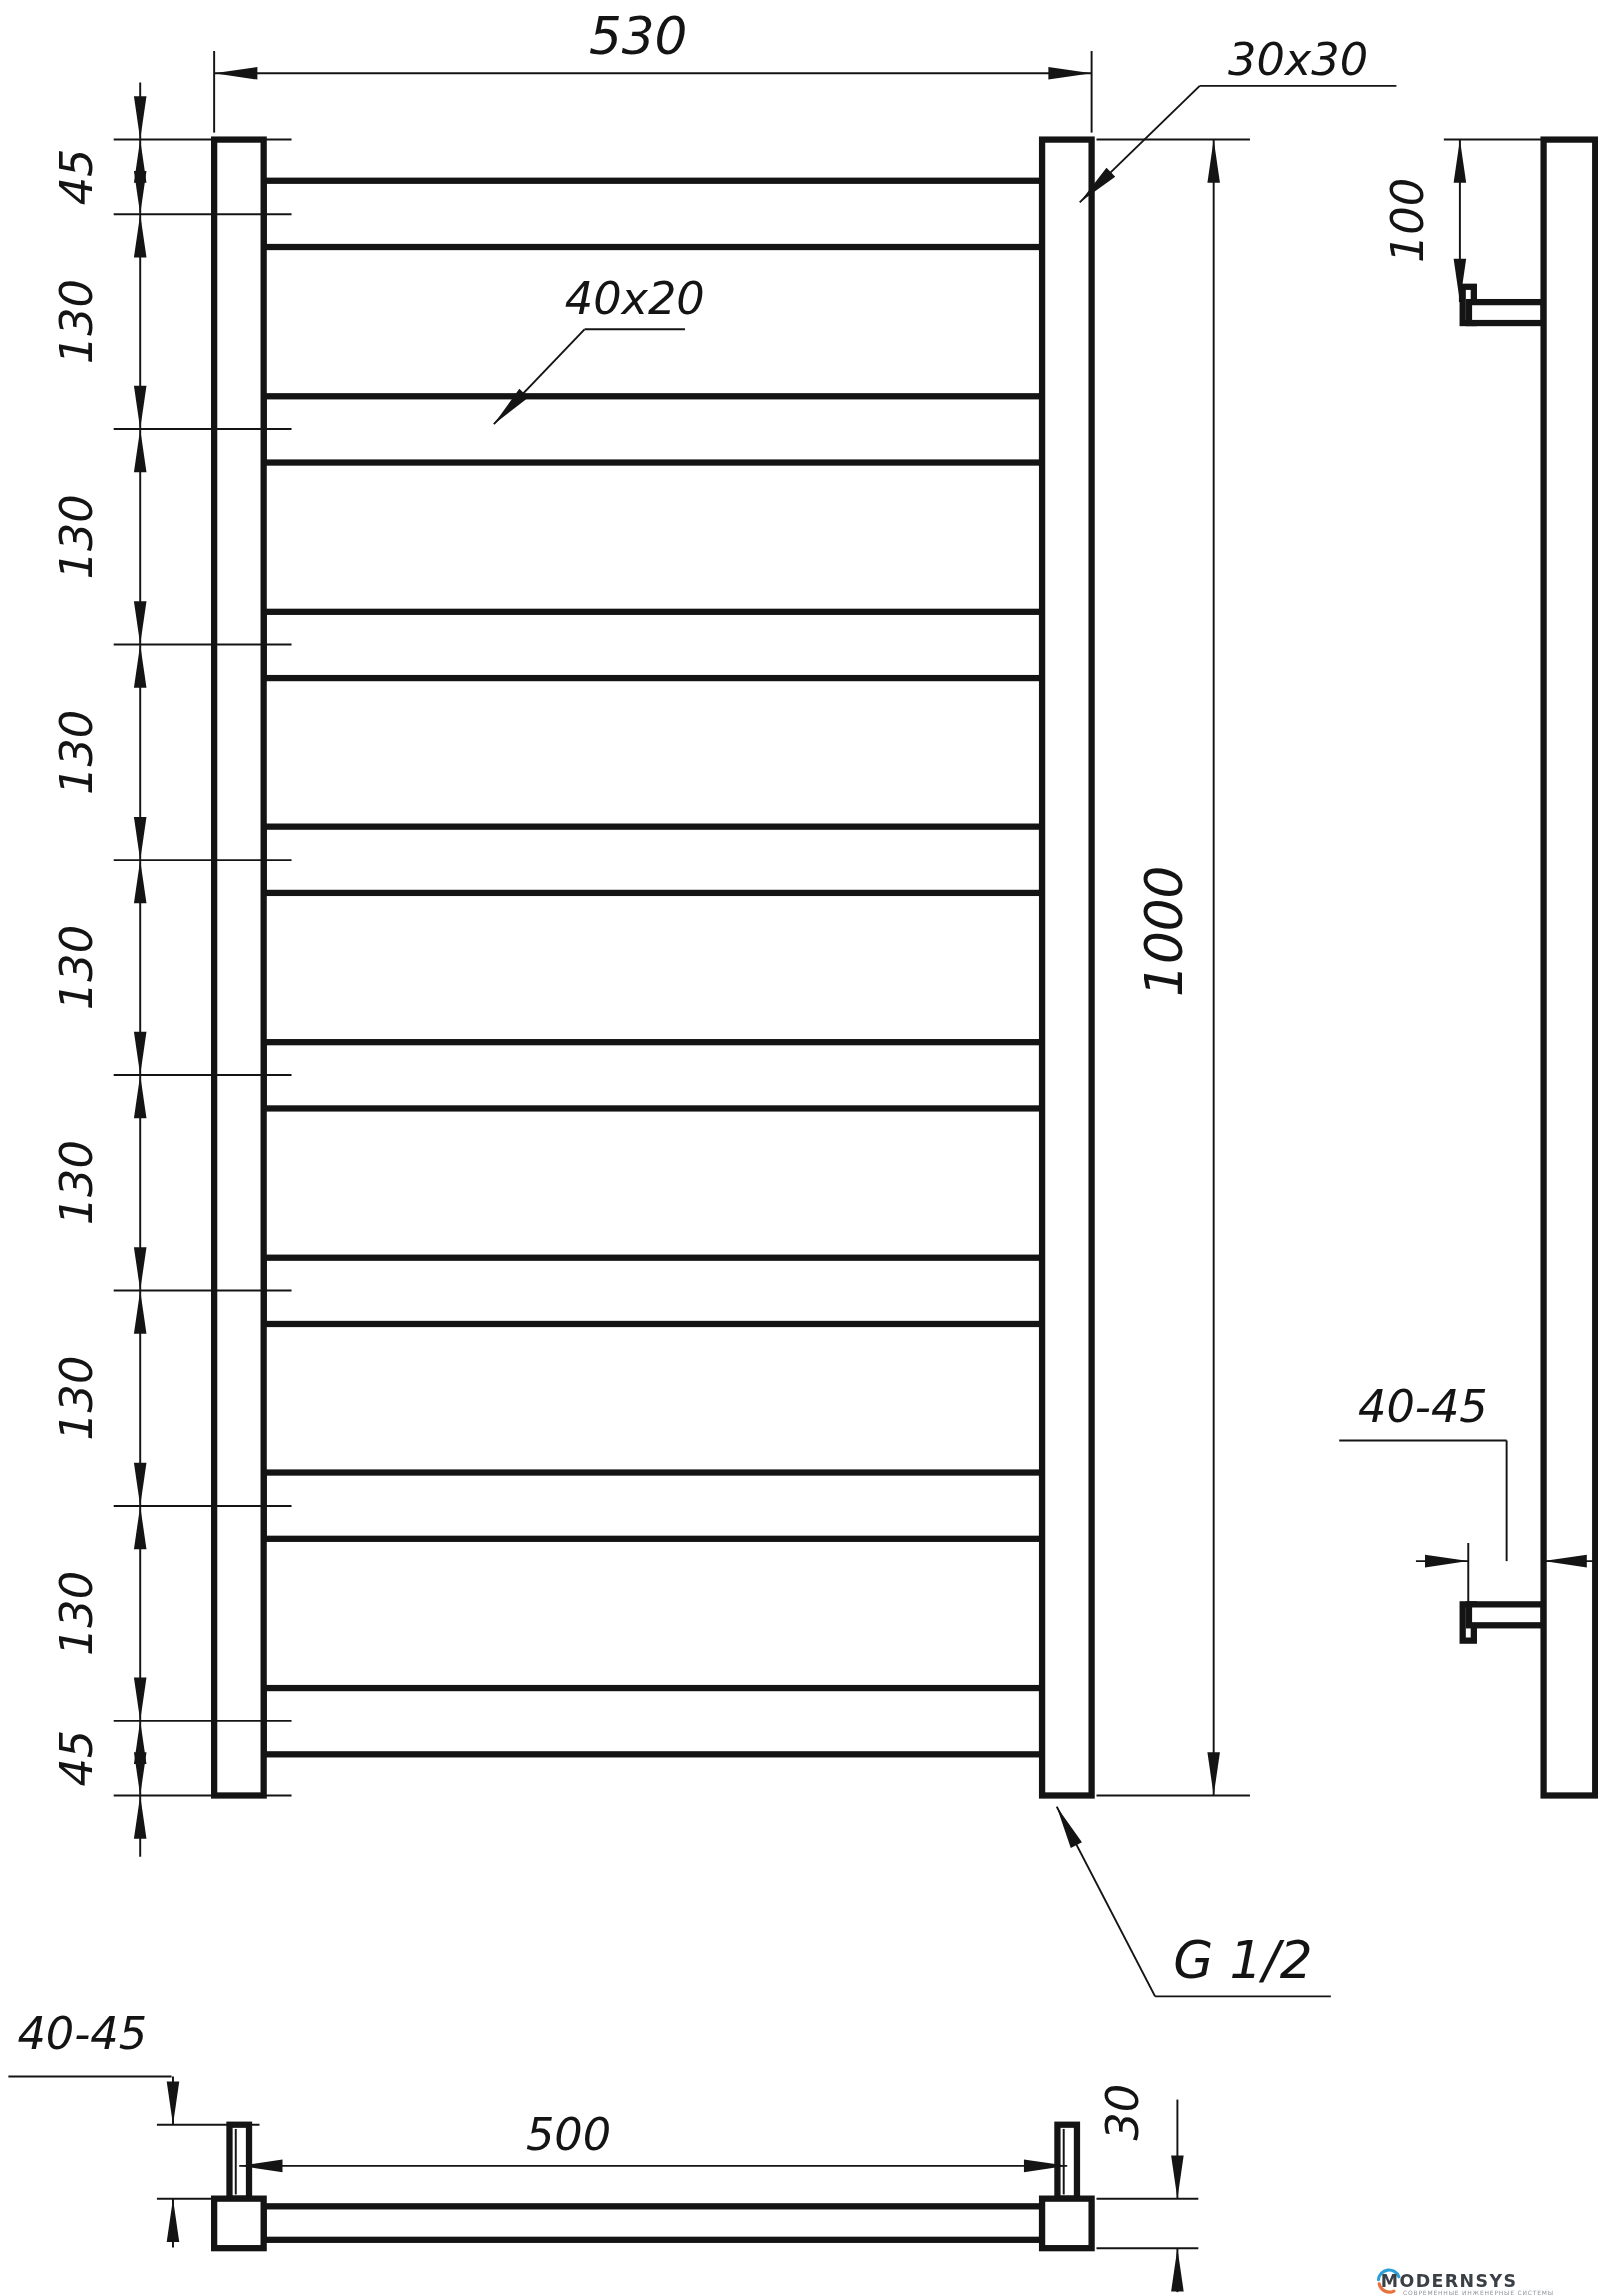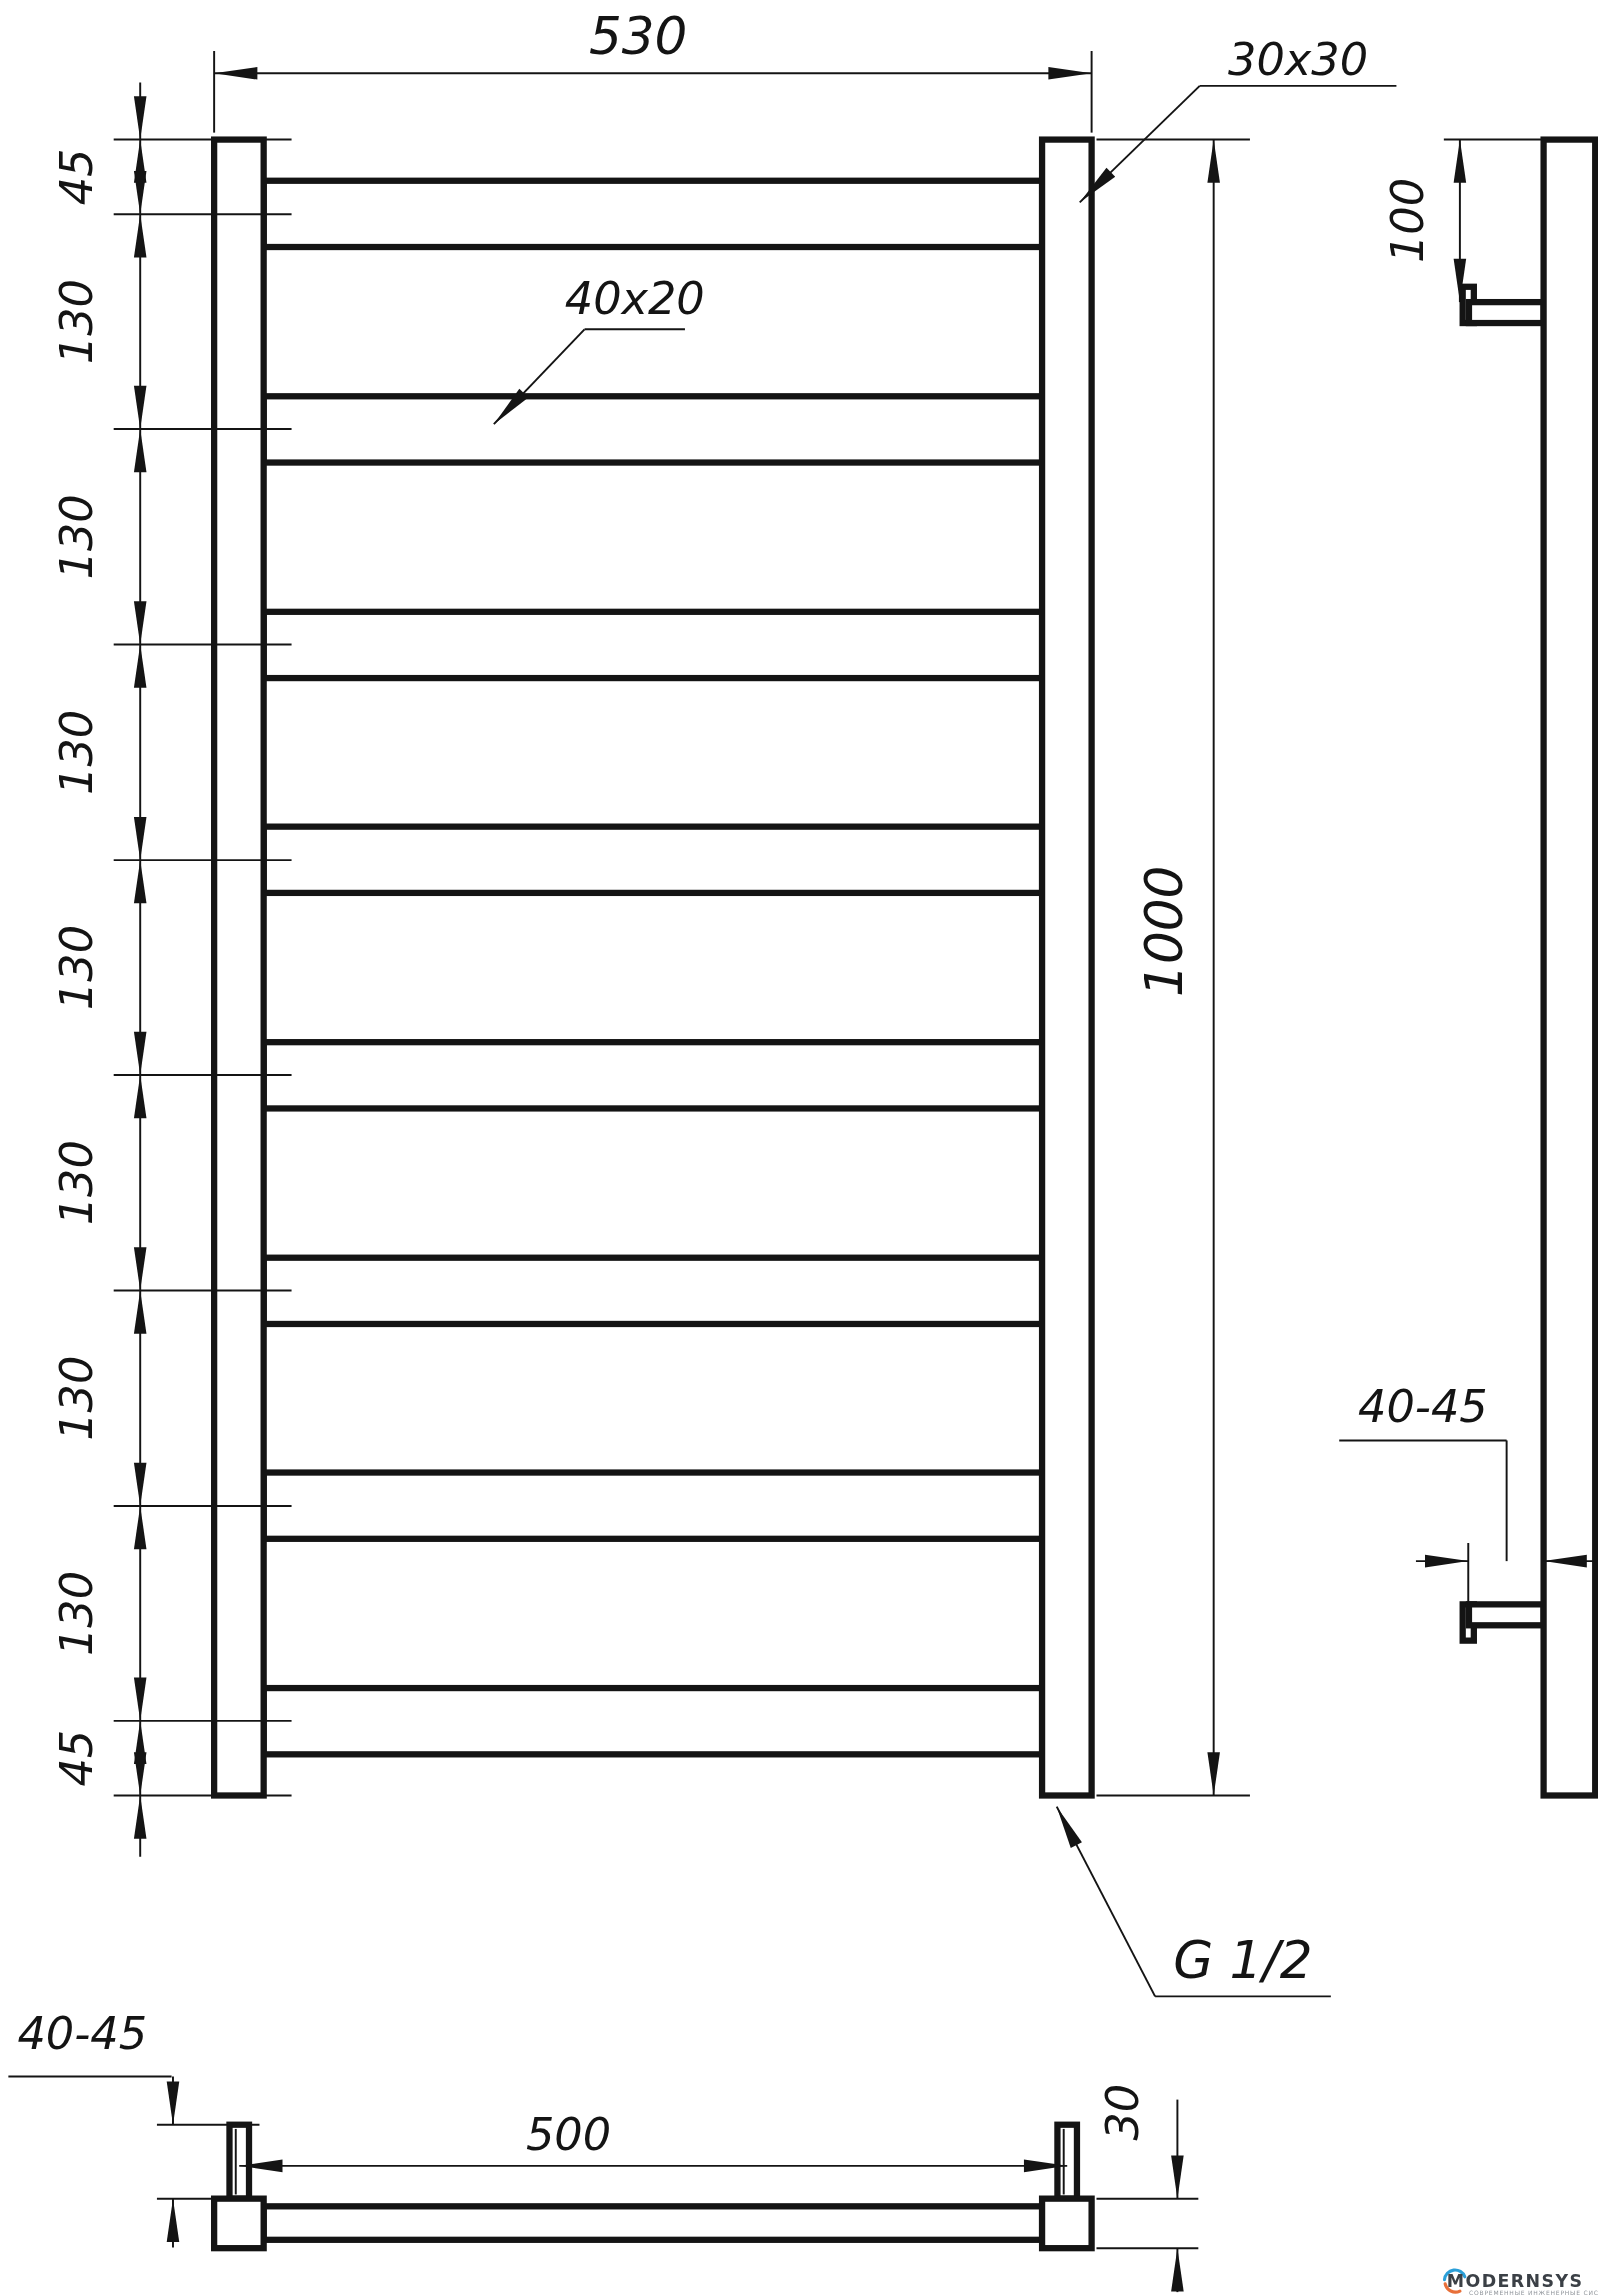--- a/index.html
+++ b/index.html
@@ -4,21 +4,21 @@
 <style>
   html,body{margin:0;padding:0;width:1598px;height:2295px;background:#ffffff;overflow:hidden;
             font-family:"DejaVu Sans", sans-serif;}
   .sheet{position:relative;width:1598px;height:2295px;background:#ffffff;}
   svg.draw{position:absolute;left:0;top:0;}
   .thin{stroke:#141414;stroke-width:2.8;fill:none;}
   .thick{stroke:#141414;stroke-width:9;fill:#ffffff;}
   .arr{fill:#141414;stroke:none;}
   text.dim{font-family:"DejaVu Sans", sans-serif;font-style:italic;fill:#141414;font-size:64px;}
   text.dim-lg{font-size:74px;}
-  .logo{position:absolute;left:1437px;top:2261px;width:144px;height:35px;text-align:center;}
+  .logo{position:absolute;left:1371px;top:2261px;width:144px;height:35px;text-align:center;}
   .logo-swoosh{position:absolute;left:4.2px;top:5.6px;}
   .logo-name{position:absolute;left:9.8px;top:9.8px;font-size:17.4px;font-weight:700;
              letter-spacing:1.4px;color:#3b4046;white-space:nowrap;}
   .logo-tagline{position:absolute;left:32px;top:28px;font-size:6px;letter-spacing:0.8px;
                 color:#8f949a;white-space:nowrap;}
 </style>
 </head>
 <body>
 
 <div class="sheet">

